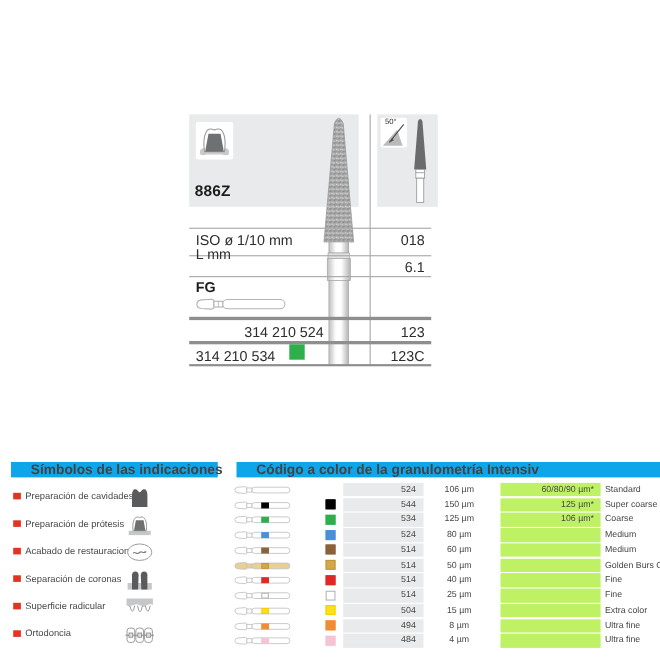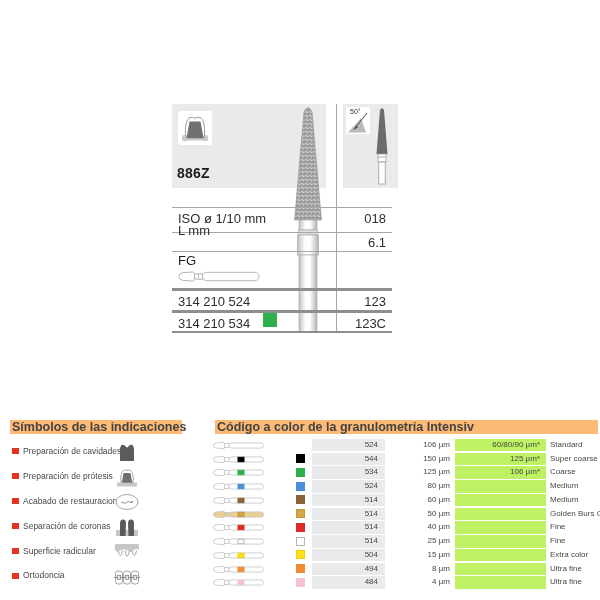--- a/index.html
+++ b/index.html
@@ -8,40 +8,40 @@
 
   
   .panel-gray{background:#e9eaeb;}
   .hline{position:absolute;background:#a6a6a7;height:1px;}
   .hline.thick{height:2.5px;background:#8d8e8f;}
   .hline.bottom{height:1.5px;background:#8d8e8f;}
   .vline{position:absolute;background:#a6a6a7;width:1px;}
   .spec-label{position:absolute;left:178px;font-size:13px;color:#2e2e2e;}
   .spec-value{position:absolute;left:300px;width:86px;text-align:right;font-size:13px;color:#2e2e2e;}
   .model-label{position:absolute;left:177px;top:165px;font-size:14px;font-weight:bold;color:#1c1c1c;letter-spacing:.2px;}
-  .fg-label{position:absolute;left:178px;top:253px;font-size:13px;font-weight:normal;color:#1c1c1c;}
+  .fg-label{position:absolute;left:178px;top:253px;font-size:13px;font-weight:bold;color:#1c1c1c;}
   .icon-box{position:absolute;background:#ffffff;border-radius:2px;}
   .green-square{position:absolute;left:263px;top:313px;width:14px;height:14px;}
   .angle-label{position:absolute;left:4px;top:1px;font-size:7px;color:#2e2e2e;}
 
   
-  .section-bar{position:absolute;top:420px;height:14px;background:#fdba74;}
+  .section-bar{position:absolute;top:420px;height:14px;background:#0ea5e9;padding-left:16px;}
   .section-title{font-size:12.5px;font-weight:bold;color:#434343;line-height:14px;padding-left:2px;white-space:nowrap;}
 
   
   .sym-item-label{position:absolute;left:23px;font-size:8.5px;color:#474747;white-space:nowrap;}
   .sym-bullet{position:absolute;left:12px;width:6.5px;height:6.5px;}
   .sym-icon{position:absolute;left:112px;width:30px;height:20px;}
 
   
   #gran-rows{position:absolute;left:210px;top:439px;width:388px;}
   .gran-row{position:relative;width:388px;height:12.4px;margin-bottom:1.35px;font-size:8px;line-height:12.4px;color:#474747;}
   .gran-cell{position:absolute;top:0;height:12.4px;}
   .cell-code{left:102px;width:73px;background:#e9eaeb;text-align:right;box-sizing:border-box;padding-right:7px;}
-  .cell-grain{left:175px;width:70px;text-align:right;box-sizing:border-box;padding-right:5px;}
+  .cell-grain{left:175px;width:70px;text-align:center;box-sizing:border-box;padding-right:5px;}
   .cell-alt{left:245px;width:91px;background:#bef264;text-align:right;box-sizing:border-box;padding-right:6px;}
   .cell-name{left:340px;width:48px;text-align:left;white-space:nowrap;}
   .gran-square{position:absolute;left:86px;top:1.5px;width:9px;height:9px;background:transparent;border:1px solid transparent;box-sizing:border-box;}
   .gran-bur{position:absolute;left:2px;top:1px;}
 </style>
 </head>
 <body>
 
 <div class="abs" style="left:0;top:0;width:600px;height:304px;">
 
@@ -112,21 +112,21 @@
   <div class="fg-label">FG</div>
 
   <svg class="abs" style="left:177px;top:268px;" width="84" height="17" viewBox="0 0 84 17">
     <path d="M2,8.5 Q2,5 6,4.6 L15.5,4 Q17.5,4.2 17.5,5.6 L17.5,11.4 Q17.5,12.8 15.5,13 L6,12.4 Q2,12 2,8.5 Z" fill="#ffffff" stroke="#b3b4b5" stroke-width="1"></path>
     <rect x="17.5" y="5.9" width="8" height="5.2" fill="#ffffff" stroke="#b3b4b5" stroke-width="1"></rect>
     <line x1="21.5" y1="5.9" x2="21.5" y2="11.1" stroke="#b3b4b5" stroke-width="0.8"></line>
     <rect x="25.5" y="4.3" width="56.5" height="8.4" rx="4.2" fill="#ffffff" stroke="#b3b4b5" stroke-width="1"></rect>
   </svg>
 
   <div class="hline thick" style="left:172px;top:288px;width:220px;"></div>
-  <div class="spec-label" style="top:294px;">314 210 524</div>
+  <div class="spec-label" style="top:294px;margin-left:44px;">314 210 524</div>
   <div class="spec-value" style="top:294px;">123</div>
 
   <div class="hline thick" style="left:172px;top:310px;width:220px;"></div>
   <div class="spec-label" style="top:315.5px;">314 210 534</div>
   <div class="green-square" style="background-color: rgb(47, 174, 76);"></div>
   <div class="spec-value" style="top:315.5px;">123C</div>
 
   <div class="hline bottom" style="left:172px;top:331px;width:220px;"></div>
 </div>
 

